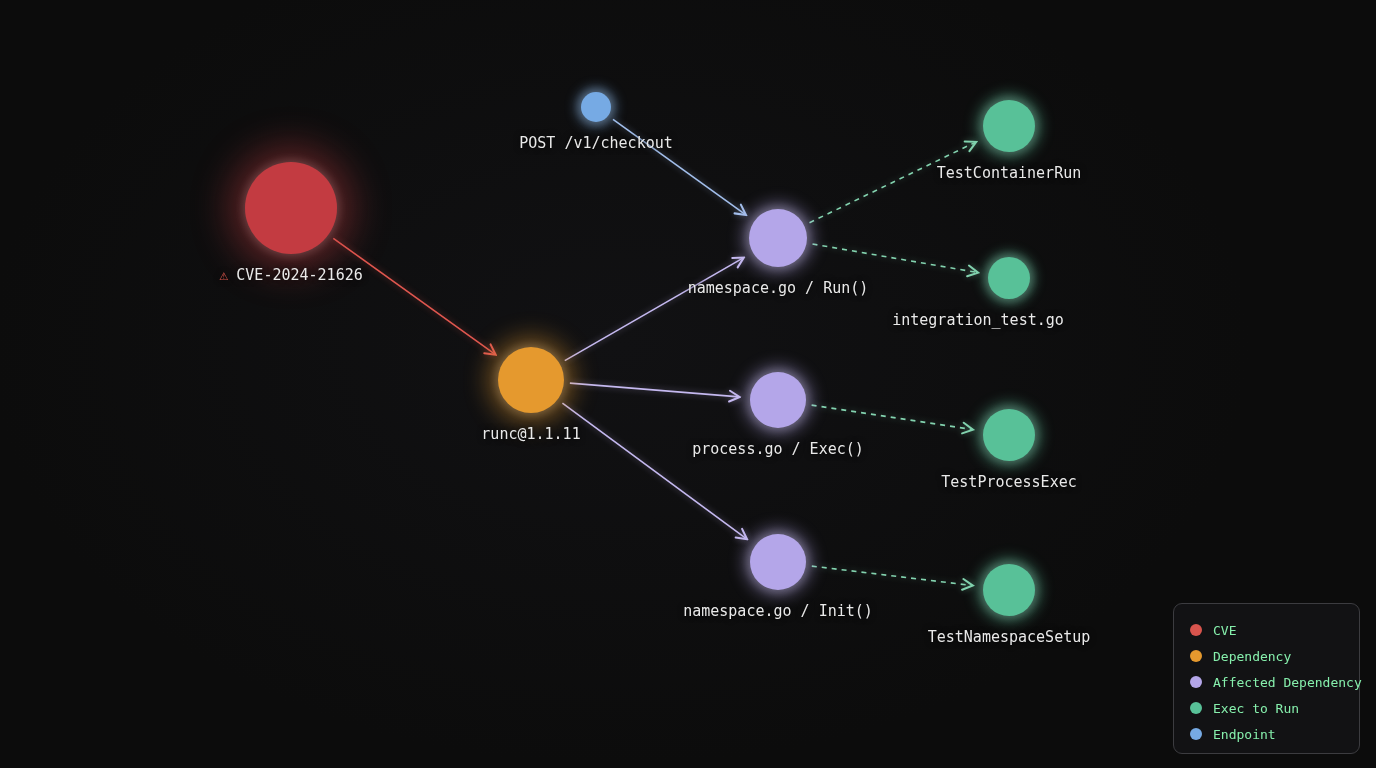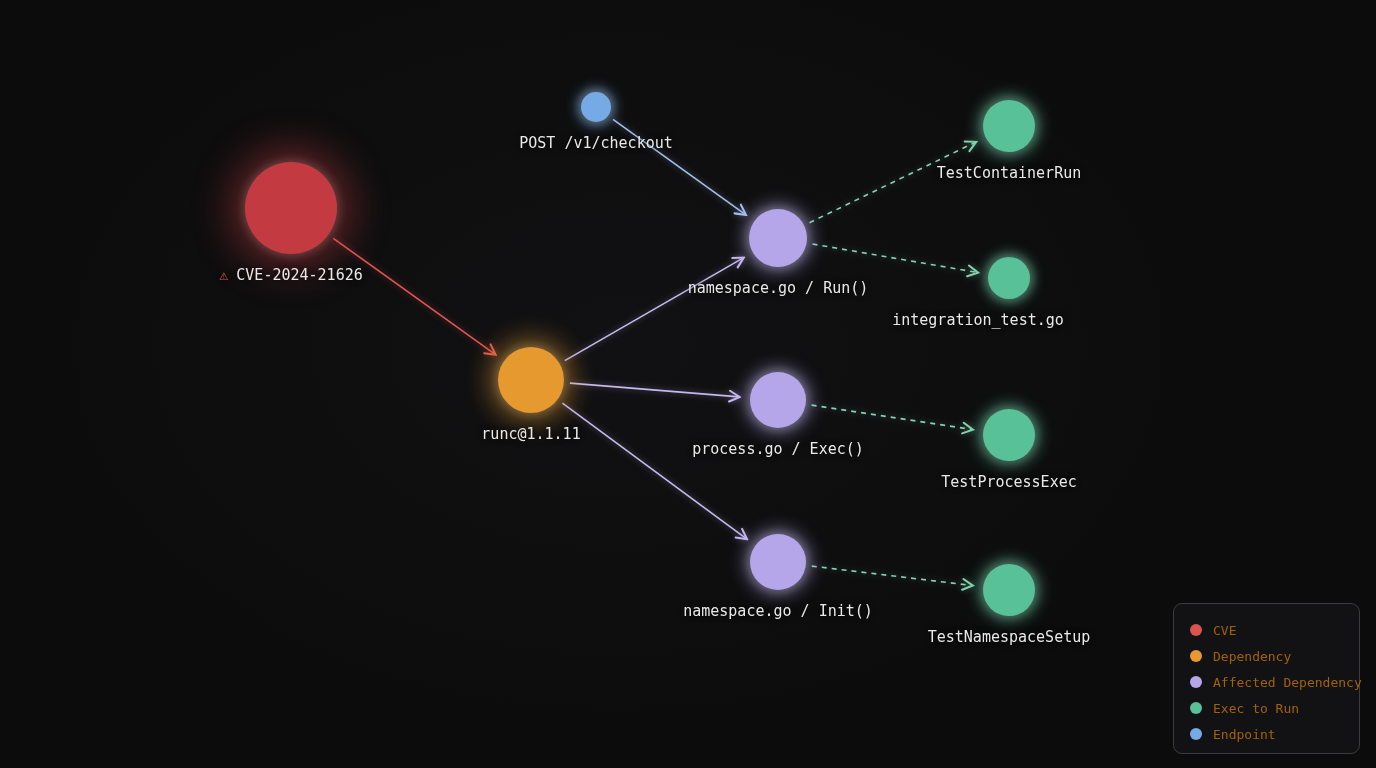--- a/index.html
+++ b/index.html
@@ -70,21 +70,21 @@
 
   .legend-dot {
     width: 12px;
     height: 12px;
     border-radius: 50%;
     margin-right: 11px;
     flex: 0 0 auto;
   }
 
   .legend-label {
-    color: #a16207;
+    color: #86efac;
     font-size: 13px;
     white-space: nowrap;
   }
 </style>
 </head>
 <body>
 
 <div id="stage">
   <svg id="edges-svg" xmlns="http://www.w3.org/2000/svg">
       <defs>

